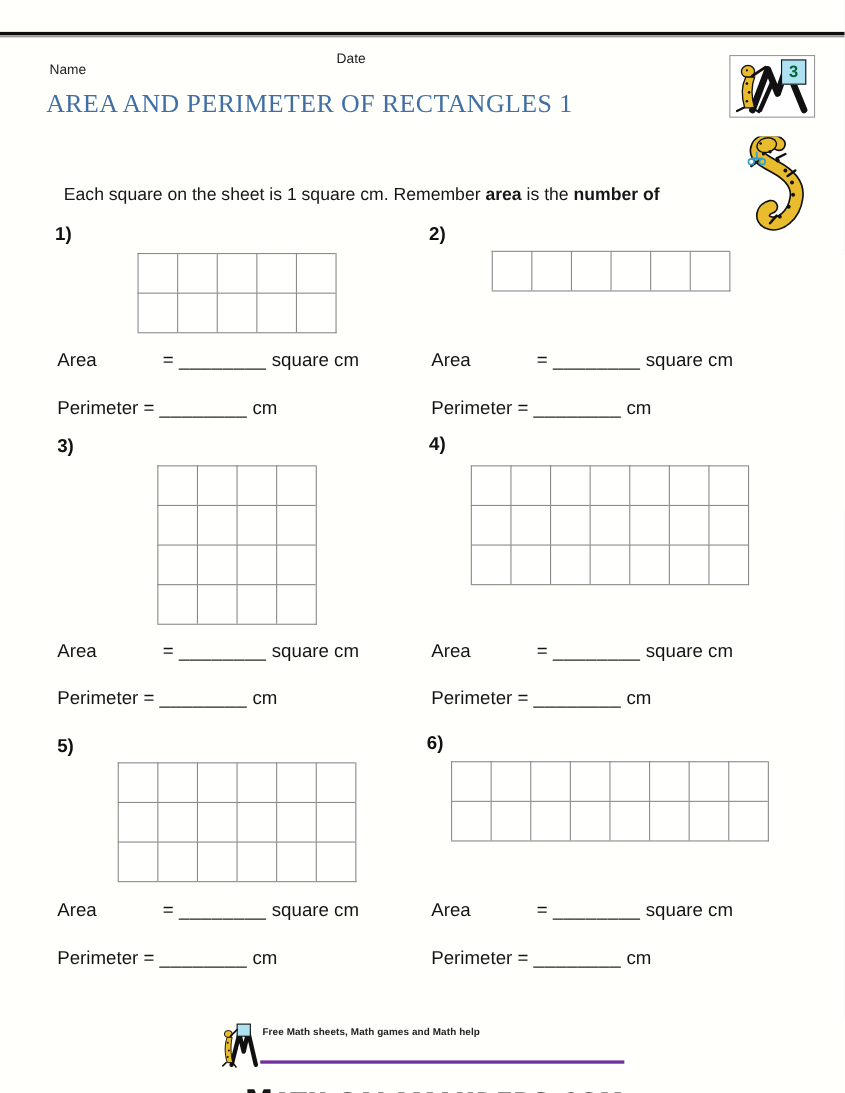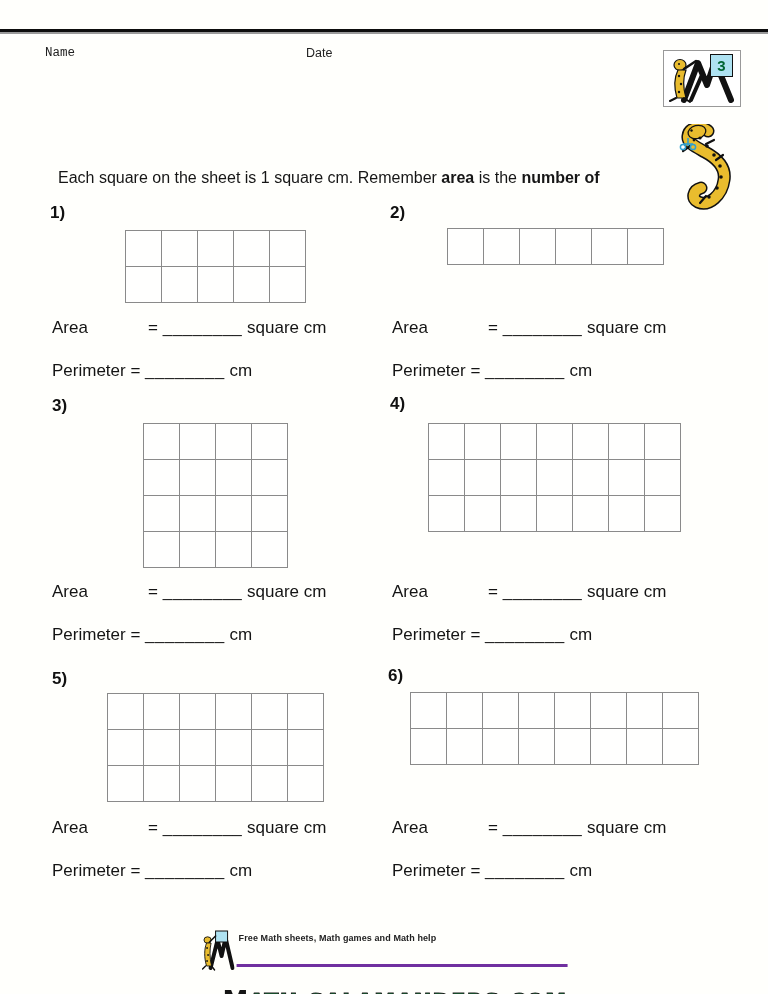--- a/index.html
+++ b/index.html
@@ -7,21 +7,21 @@
     position:relative;
     width:768px;height:994px;
     margin:0 auto;
     background:#fffffc;
     font-family:"Liberation Sans", sans-serif;
     color:#1c1c1c;
     overflow:hidden;
   }
   .topbar{position:absolute;left:0;top:29px;width:768px;height:3px;background:#0d0d0d;}
   .topbar-shadow{position:absolute;left:0;top:32px;width:768px;height:2px;background:#9a9a9a;}
-  .name-label{position:absolute;left:45px;top:46px;font-size:12.5px;color:#222;font-family:Liberation Mono, monospace;}
+  .name-label{position:absolute;left:45px;top:56px;font-size:12.5px;color:#222;}
   .date-label{position:absolute;left:306px;top:46px;font-size:12.5px;color:#222;}
 
   .logo-box{position:absolute;left:663px;top:50px;width:76px;height:55px;border:1px solid #999;background:#fff;}
   .logo-grade{position:absolute;right:7px;top:3px;width:21px;height:21px;background:#aee2f2;border:1.5px solid #111;
     font-weight:bold;font-size:15px;text-align:center;line-height:21px;color:#063;}
   .page-title{position:absolute;left:42px;top:82px;margin:0;font-family:"Liberation Serif", serif;
     font-size:23.5px;font-weight:normal;letter-spacing:0.4px;color:#416fa5;white-space:nowrap;}
   .intro-1{position:absolute;left:42px;top:118px;margin:0;font-size:18px;color:#161616;}
   .intro-2{position:absolute;left:42px;top:147px;margin:16px;width:628px;font-size:16px;line-height:29px;color:#161616;}
   .intro-2 b{font-weight:bold;}
@@ -77,20 +77,21 @@
       <path d="M20 18 L32 10" stroke="#111" stroke-width="2.5" stroke-linecap="round"></path>
       <path d="M12 47 L6 50 M20 47 L26 51" stroke="#111" stroke-width="2" stroke-linecap="round"></path>
       <circle cx="15" cy="13" r="1" fill="#111"></circle>
       <circle cx="15" cy="25" r="1.2" fill="#111"></circle>
       <circle cx="17" cy="33" r="1.2" fill="#111"></circle>
       <circle cx="15" cy="41" r="1.2" fill="#111"></circle>
     </svg>
     <div class="logo-grade">3</div>
   </div>
 
+  <h1 class="page-title">AREA AND PERIMETER OF RECTANGLES 1</h1>
 
   <p class="intro-2">
     <span id="rich-line2"><span>Each square on the sheet is 1 square cm. Remember </span><b>area</b><span> is the </span><b>number of</b></span><br>
   </p>
 
   <div class="salamander-wrap">
     <svg width="62" height="90" viewBox="0 0 62 90">
       <path d="M32 7 C24 1, 13 4, 12 12 C11 19, 20 23, 29 28 C42 35, 50 44, 48 56 C46 71, 33 83, 22 78 C15 75, 17 66, 25 64" stroke="#111" stroke-width="13" fill="none" stroke-linecap="round"></path>
       <path d="M32 7 C24 1, 13 4, 12 12 C11 19, 20 23, 29 28 C42 35, 50 44, 48 56 C46 71, 33 83, 22 78 C15 75, 17 66, 25 64" stroke="#e9bc2e" stroke-width="10" fill="none" stroke-linecap="round"></path>
       <ellipse cx="21" cy="8" rx="9" ry="6.5" fill="#e9bc2e" stroke="#111" stroke-width="1.3" transform="rotate(-15 21 8)"></ellipse>

